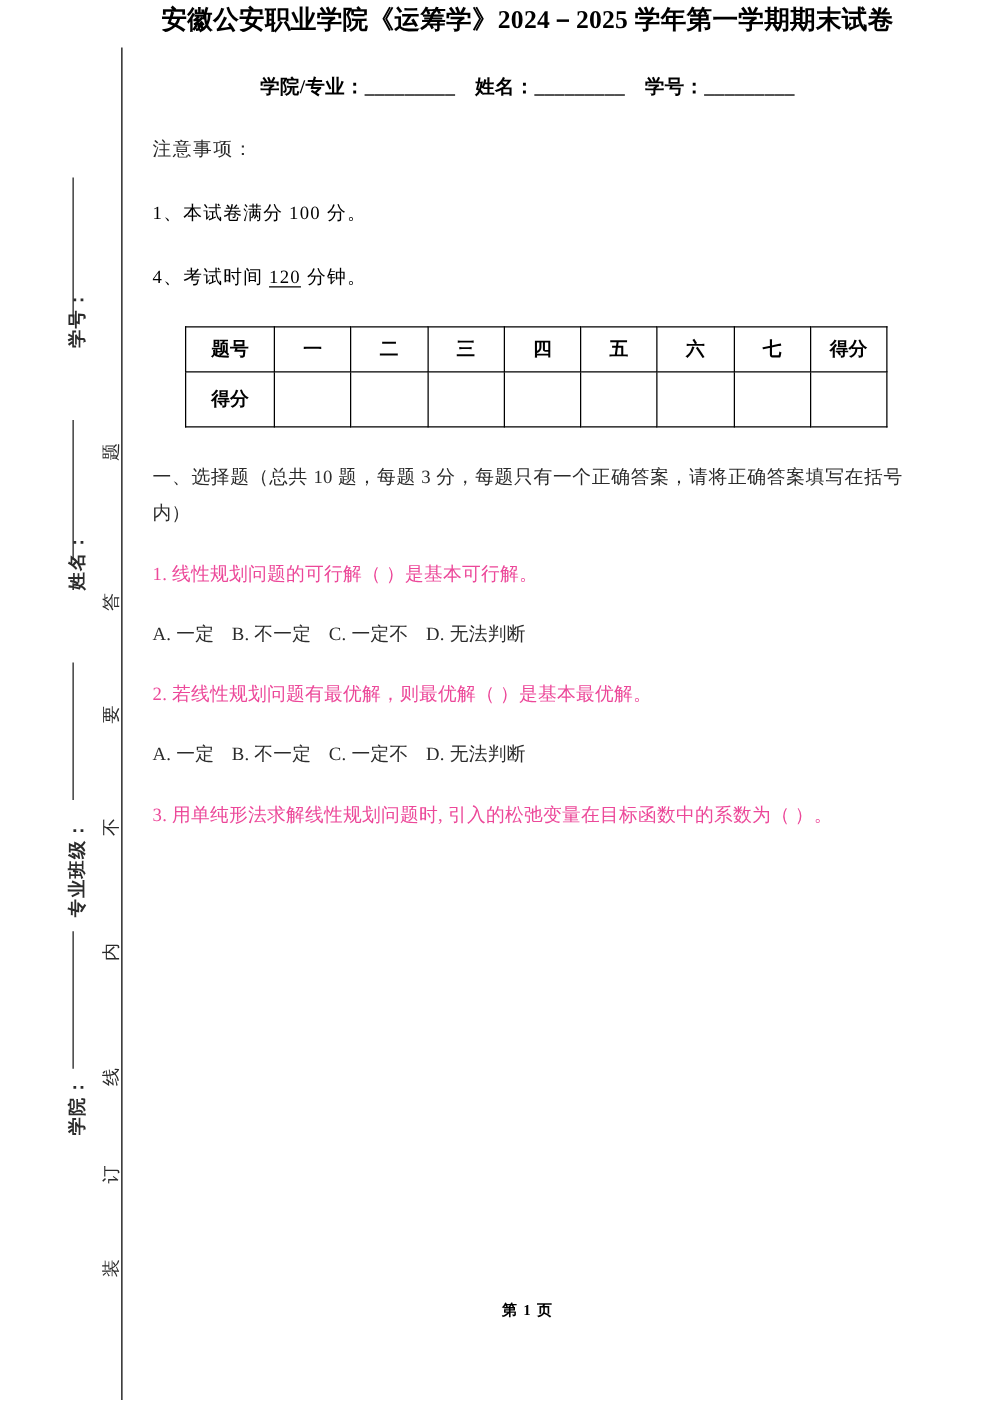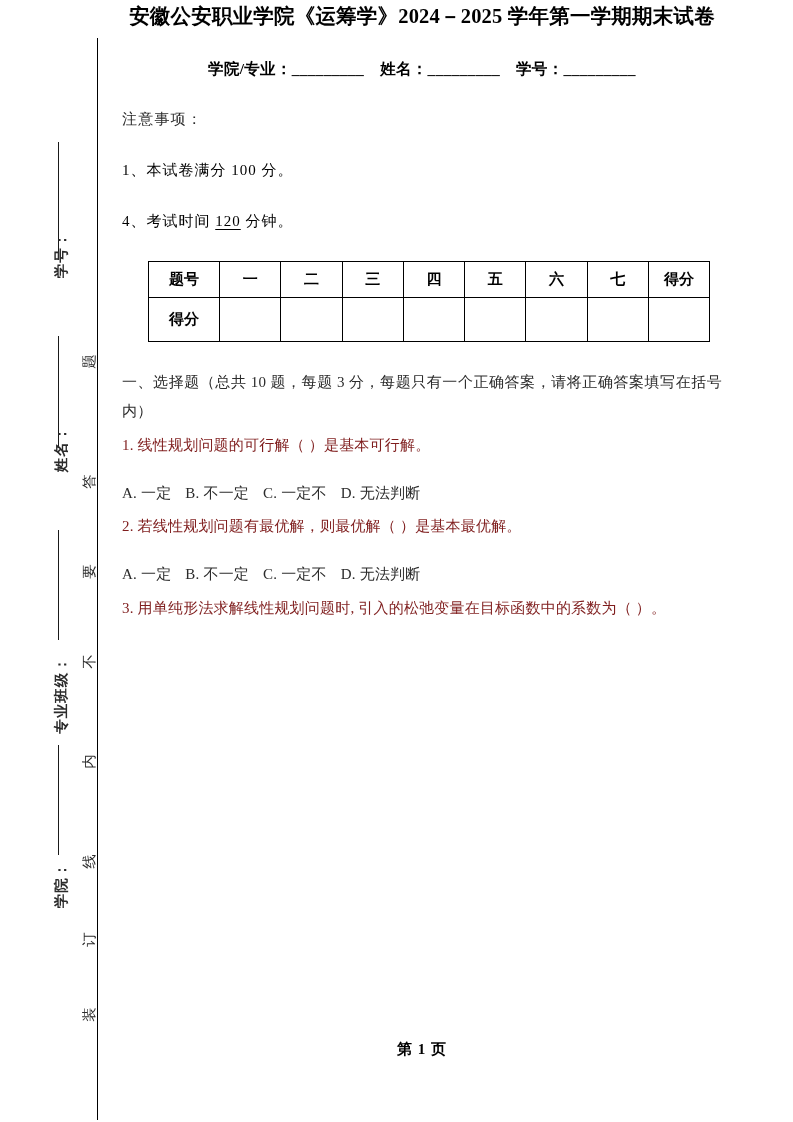--- a/index.html
+++ b/index.html
@@ -145,43 +145,43 @@
   
   .section-head {
     margin-top: 26px;
     font-size: 15px;
     line-height: 1.95;
     color: #2b2b2b;
     text-align: justify;
     letter-spacing: 0.2px;
   }
   .question {
-    margin-top: 4px;
+    margin-top: 19px;
     font-size: 15px;
     line-height: 1.95;
-    color: #7f1d1d;
+    color: #ec4899;
     text-align: justify;
     letter-spacing: 0.2px;
   }
   .options {
     margin-top: 19px;
     font-size: 15px;
     line-height: 1.95;
     color: #2b2b2b;
     letter-spacing: 0.2px;
   }
   .options .opt { margin-right: 14px; white-space: nowrap; }
 
   .page-footer {
     position: absolute;
     left: 0;
     top: 1040px;
     width: 600px;
     text-align: center;
-    font-size: 15px;
+    font-size: 12px;
     font-weight: bold;
     color: #000;
     letter-spacing: 1px;
   }
 </style>
 </head>
 <body>
 
 <div id="page">
 

